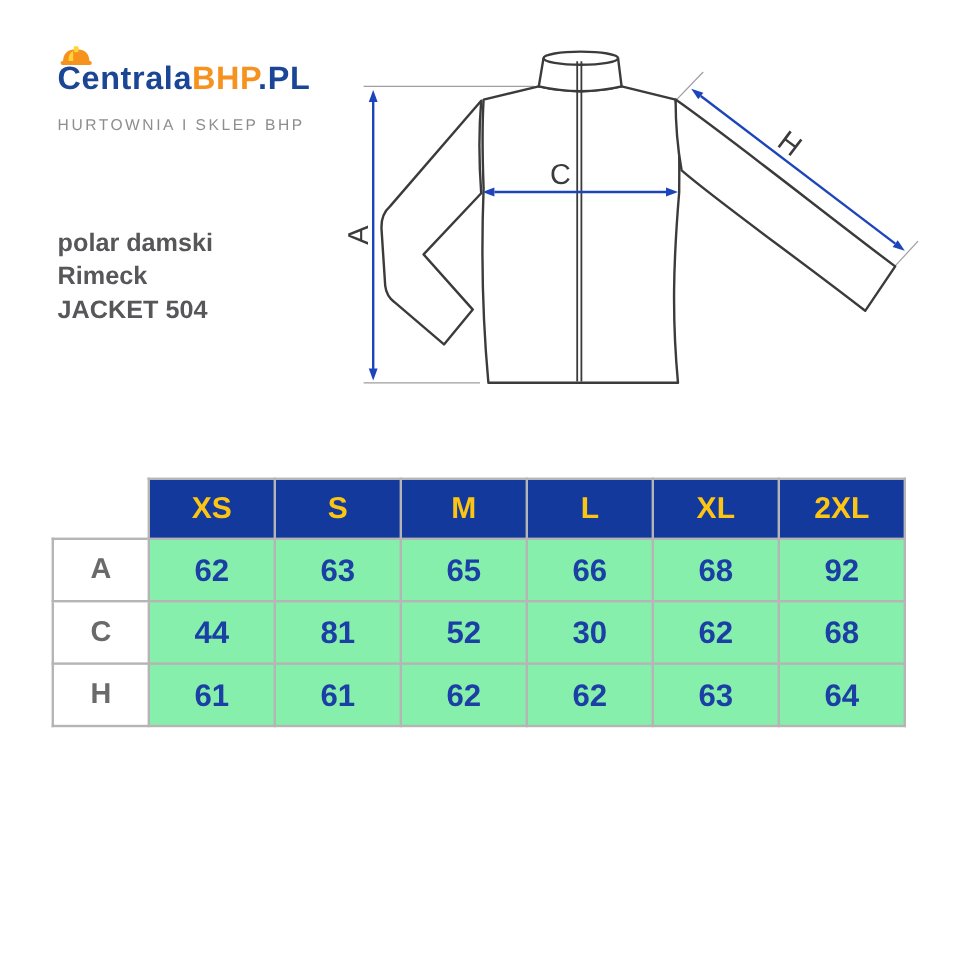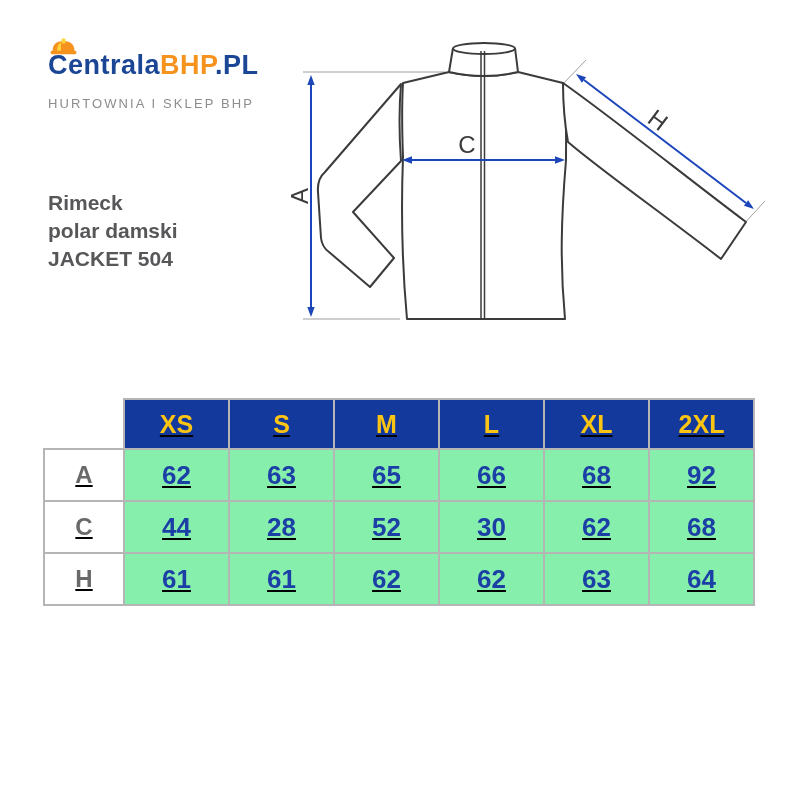--- a/index.html
+++ b/index.html
@@ -20,21 +20,21 @@
 
   
   .product-title { position:absolute; left:48px; top:189px; color:#57575a;
                    font-size:21px; font-weight:bold; line-height:28px; }
 
   
   .diagram-svg { position:absolute; left:0; top:0; width:801px; height:801px; }
   .diagram-svg path, .diagram-svg ellipse { vector-effect:non-scaling-stroke; }
 
   
-  .size-table-wrap { position:absolute; left:43px; top:398px;text-decoration:underline; }
+  .size-table-wrap { position:absolute; left:43px; top:398px; }
   table.size-table { border-collapse:collapse; table-layout:fixed; }
   table.size-table td, table.size-table th { border:2px solid #b5b5b5; text-align:center; padding:0; }
   table.size-table th.corner { border:none; background:#ffffff; }
   table.size-table th.size-head { background:#14399c; color:#fdc513; font-size:25px;
                                   font-weight:bold; height:48px; }
   table.size-table td.dim-label { color:#6a6a6a; font-size:24px; font-weight:bold;
                                   height:50px; background:#ffffff; }
   table.size-table td.dim-value { color:#1b3fa5; font-size:26px; font-weight:bold;
                                   background:#86efac; }
   col.c-label { width:80px; }
@@ -55,22 +55,22 @@
         <path d="M7,13.5 Q7,6 11,4.5 L11,13.5 Z" fill="#ffd43b"></path>
         <rect x="11.5" y="0.5" width="4" height="5" rx="1.2" fill="#ffd43b"></rect>
         <rect x="0.5" y="12.8" width="26" height="3.4" rx="1.7" fill="#f6921e"></rect>
       </svg>
       <span class="logo-centrala">Centrala</span><span class="logo-bhp">BHP</span><span class="logo-pl">.PL</span>
     </div>
     <div class="tagline">HURTOWNIA I SKLEP BHP</div>
   </div>
 
   <div class="product-title">
+    <div>polar damski</div>
     <div>Rimeck</div>
-    <div>polar damski</div>
     <div>JACKET 504</div>
   </div>
 
   <svg class="diagram-svg" viewBox="0 0 801 801" fill="none">
 
     <g stroke="#9e9e9e" stroke-width="1">
       <path d="M303,72 H445"></path>
       <path d="M303,319 H400"></path>
       <path d="M561,86 L586,60"></path>
       <path d="M741,227 L765,201"></path>
@@ -140,21 +140,21 @@
           <td class="dim-value">62</td>
           <td class="dim-value">63</td>
           <td class="dim-value">65</td>
           <td class="dim-value">66</td>
           <td class="dim-value">68</td>
           <td class="dim-value">92</td>
         </tr>
         <tr>
           <td class="dim-label">C</td>
           <td class="dim-value">44</td>
-          <td class="dim-value">28</td>
+          <td class="dim-value">81</td>
           <td class="dim-value">52</td>
           <td class="dim-value">30</td>
           <td class="dim-value">62</td>
           <td class="dim-value">68</td>
         </tr>
         <tr>
           <td class="dim-label">H</td>
           <td class="dim-value">61</td>
           <td class="dim-value">61</td>
           <td class="dim-value">62</td>

